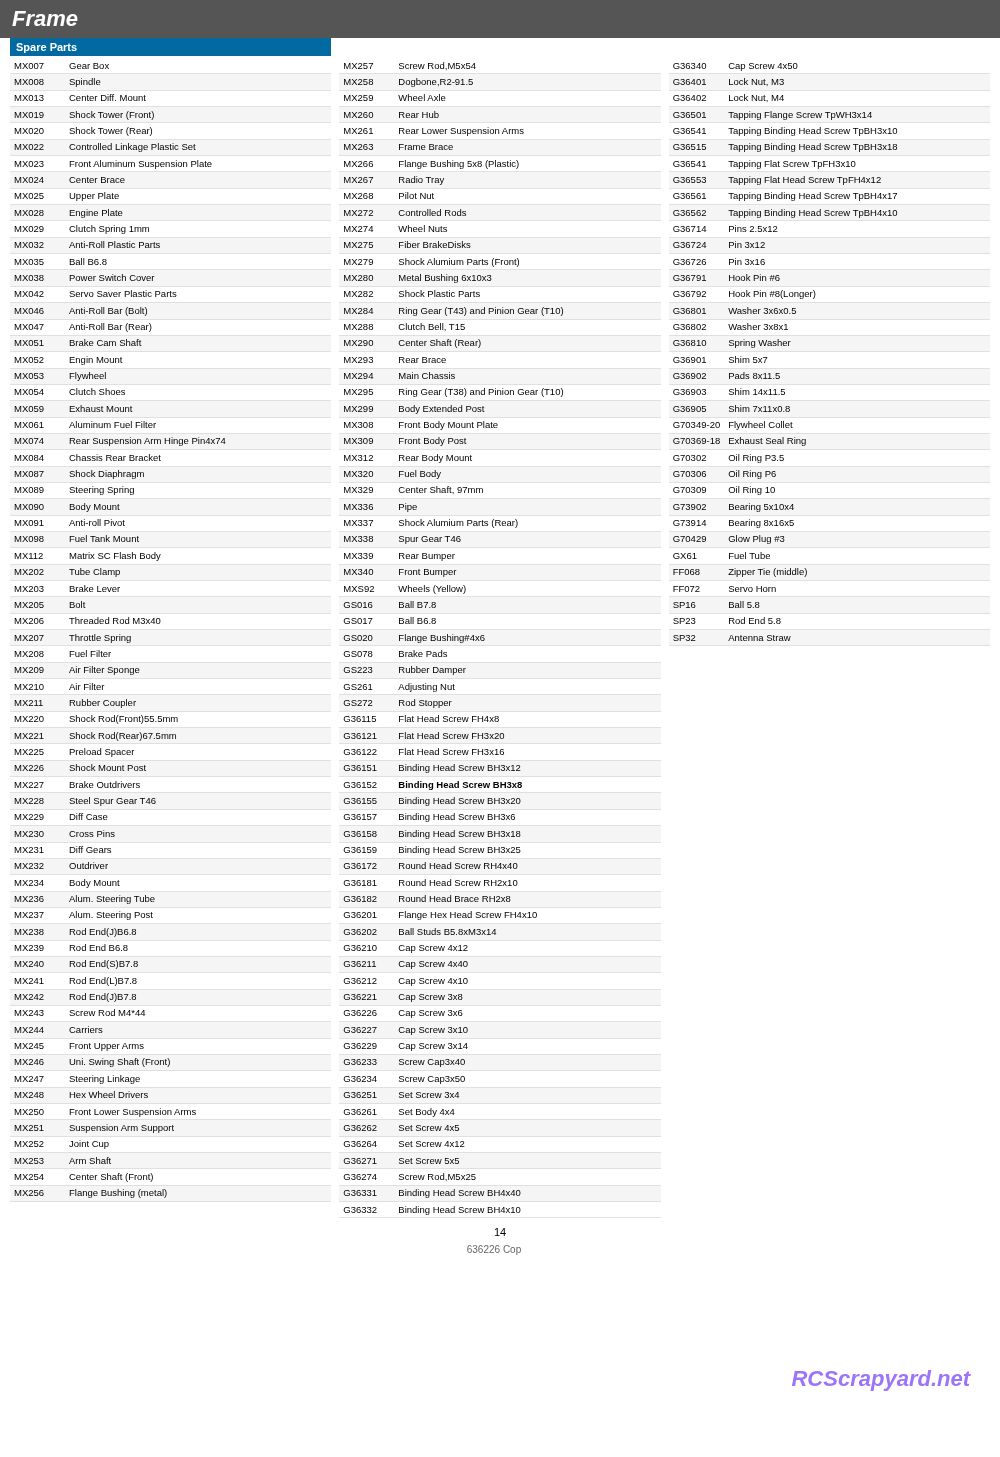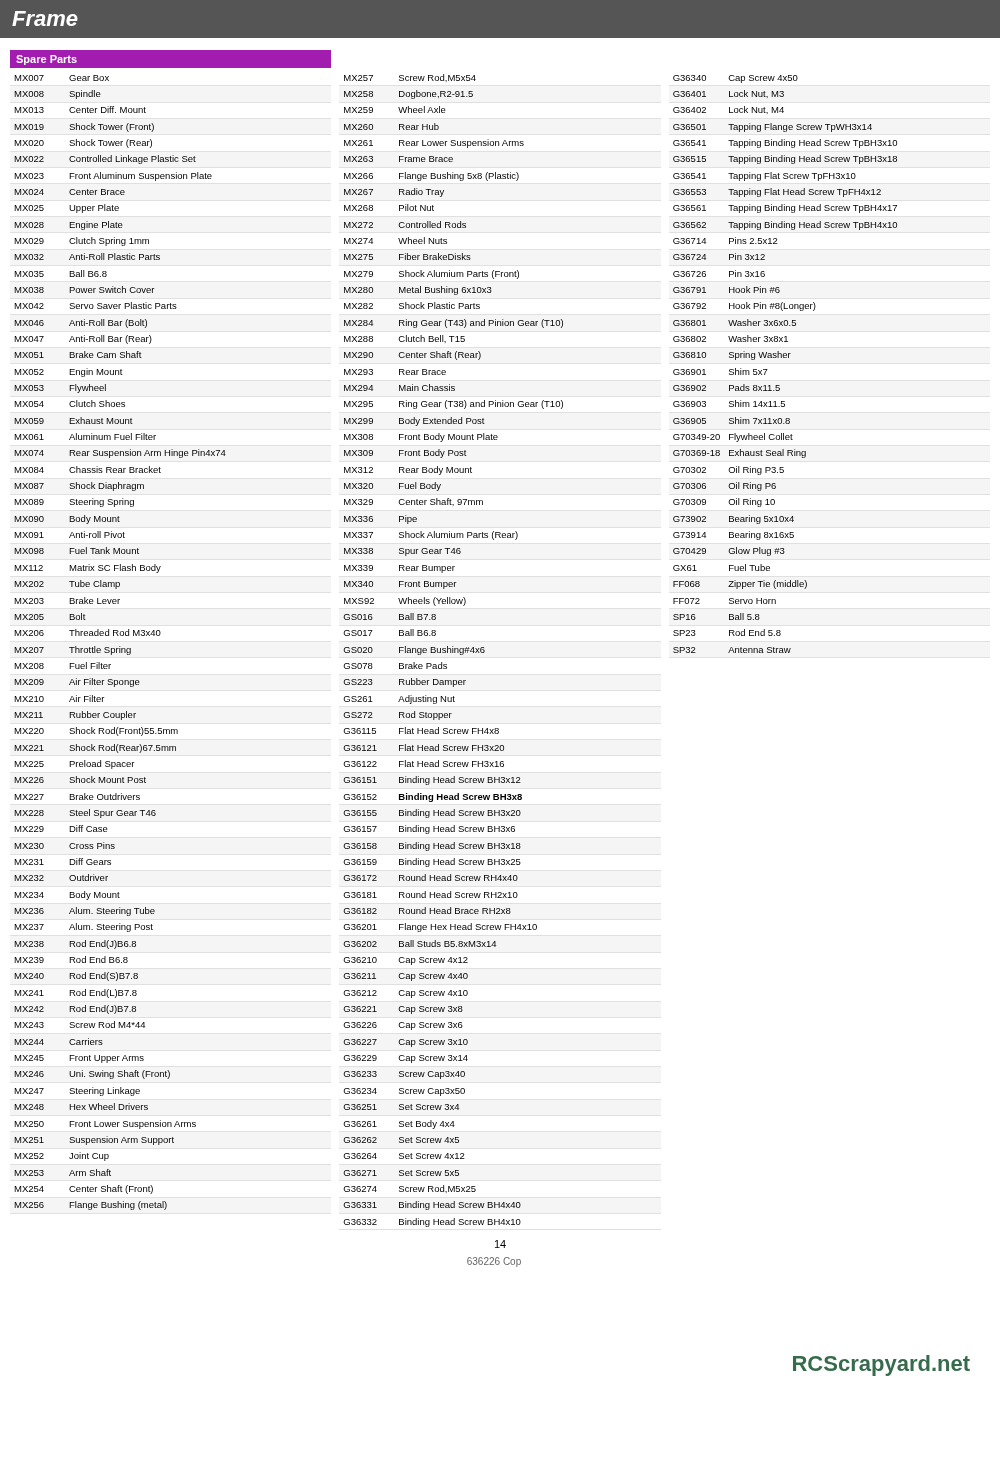--- a/index.html
+++ b/index.html
@@ -10,34 +10,34 @@
       min-height: 1457px;
       position: relative;
     }
     .page-header {
       background: #555;
       color: #fff;
       font-size: 22px;
       font-weight: bold;
       font-style: italic;
       padding: 6px 12px;
-      margin-bottom: 12px;
+      margin-bottom: 0;
     }
     .content-area {
       display: flex;
       flex-direction: row;
       padding: 0 6px;
       gap: 0;
     }
     .column {
       flex: 1;
       padding: 0 4px;
     }
     .column-header {
-      background: #a21caf;
+      background: #0369a1;
       color: #fff;
       font-size: 11px;
       font-weight: bold;
       padding: 3px 6px;
       margin-bottom: 2px;
     }
     .spare-parts-table {
       width: 100%;
       border-collapse: collapse;
     }
@@ -61,26 +61,27 @@
       min-width: 55px;
     }
     .part-name {
       color: #000;
     }
     .part-name.bold {
       font-weight: bold;
     }
     .watermark {
       position: absolute;
-      bottom: 80px;
+      bottom: 65px;
       right: 30px;
-      color: #14532d;
+      color: #8b5cf6;
       font-size: 22px;
       font-weight: bold;
       opacity: 0.85;
+      font-style: italic;
     }
     .page-number {
       text-align: center;
       font-size: 11px;
       padding: 8px 0 4px 0;
     }
     .copyright-text {
       text-align: center;
       font-size: 10px;
       color: #666;

